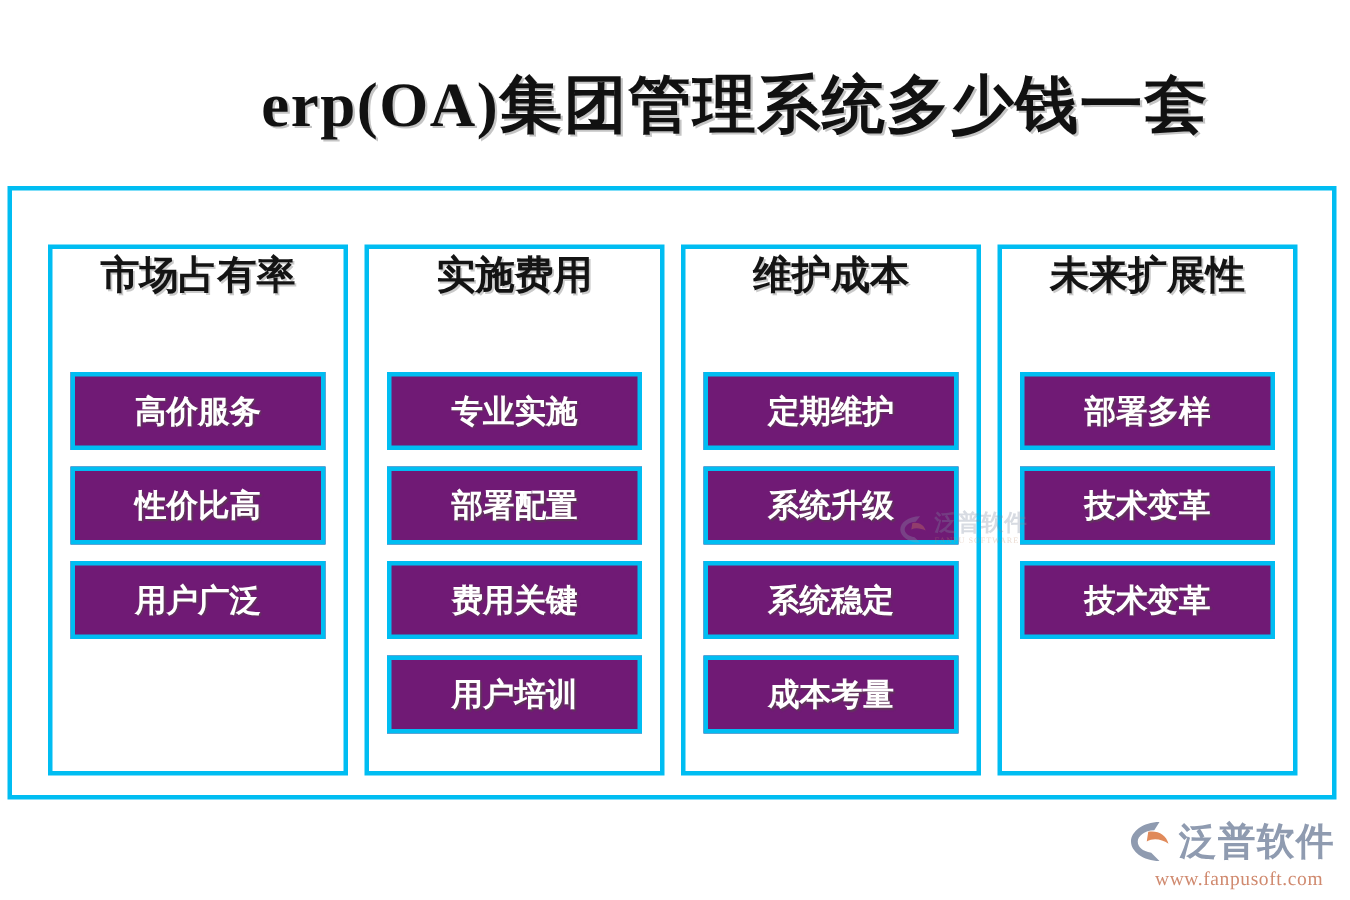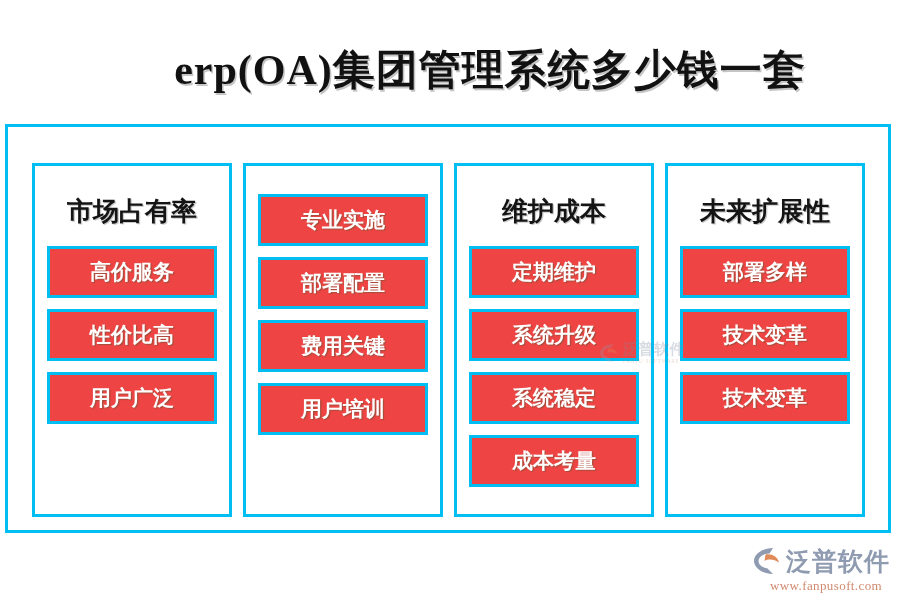--- a/index.html
+++ b/index.html
@@ -55,42 +55,42 @@
     align-items: stretch;
   }
   .column {
     width: 200px;
     border: 3px solid #00bdf2;
     box-sizing: border-box;
     background: transparent;
     display: flex;
     flex-direction: column;
     align-items: center;
-    padding-top: 28px;
+    gap: 30px;
   }
   .col-header {
     font-size: 26px;
     font-weight: 700;
     color: #141414;
     text-shadow: 1.2px 1.2px 0 rgba(150,150,150,0.5);
     margin-bottom: 17px;
     white-space: nowrap;
   }
   .items {
     width: 100%;
     display: flex;
     flex-direction: column;
     align-items: center;
     gap: 11px;
   }
   .item {
     width: 170px;
     height: 52px;
     box-sizing: border-box;
-    background: #ef4444;
+    background: #701a75;
     border: 3px solid #00bdf2;
     color: #ffffff;
     font-size: 21px;
     font-weight: 700;
     display: flex;
     align-items: center;
     justify-content: center;
     text-shadow: 1.2px 1.2px 1px rgba(70,90,50,0.45);
     white-space: nowrap;
   }
@@ -183,20 +183,21 @@
   <div class="column">
     <div class="col-header">市场占有率</div>
     <div class="items">
       <div class="item">高价服务</div>
       <div class="item">性价比高</div>
       <div class="item">用户广泛</div>
     </div>
   </div>
 
   <div class="column">
+    <div class="col-header">实施费用</div>
     <div class="items">
       <div class="item">专业实施</div>
       <div class="item">部署配置</div>
       <div class="item">费用关键</div>
       <div class="item">用户培训</div>
     </div>
   </div>
 
   <div class="column">
     <div class="col-header">维护成本</div>

